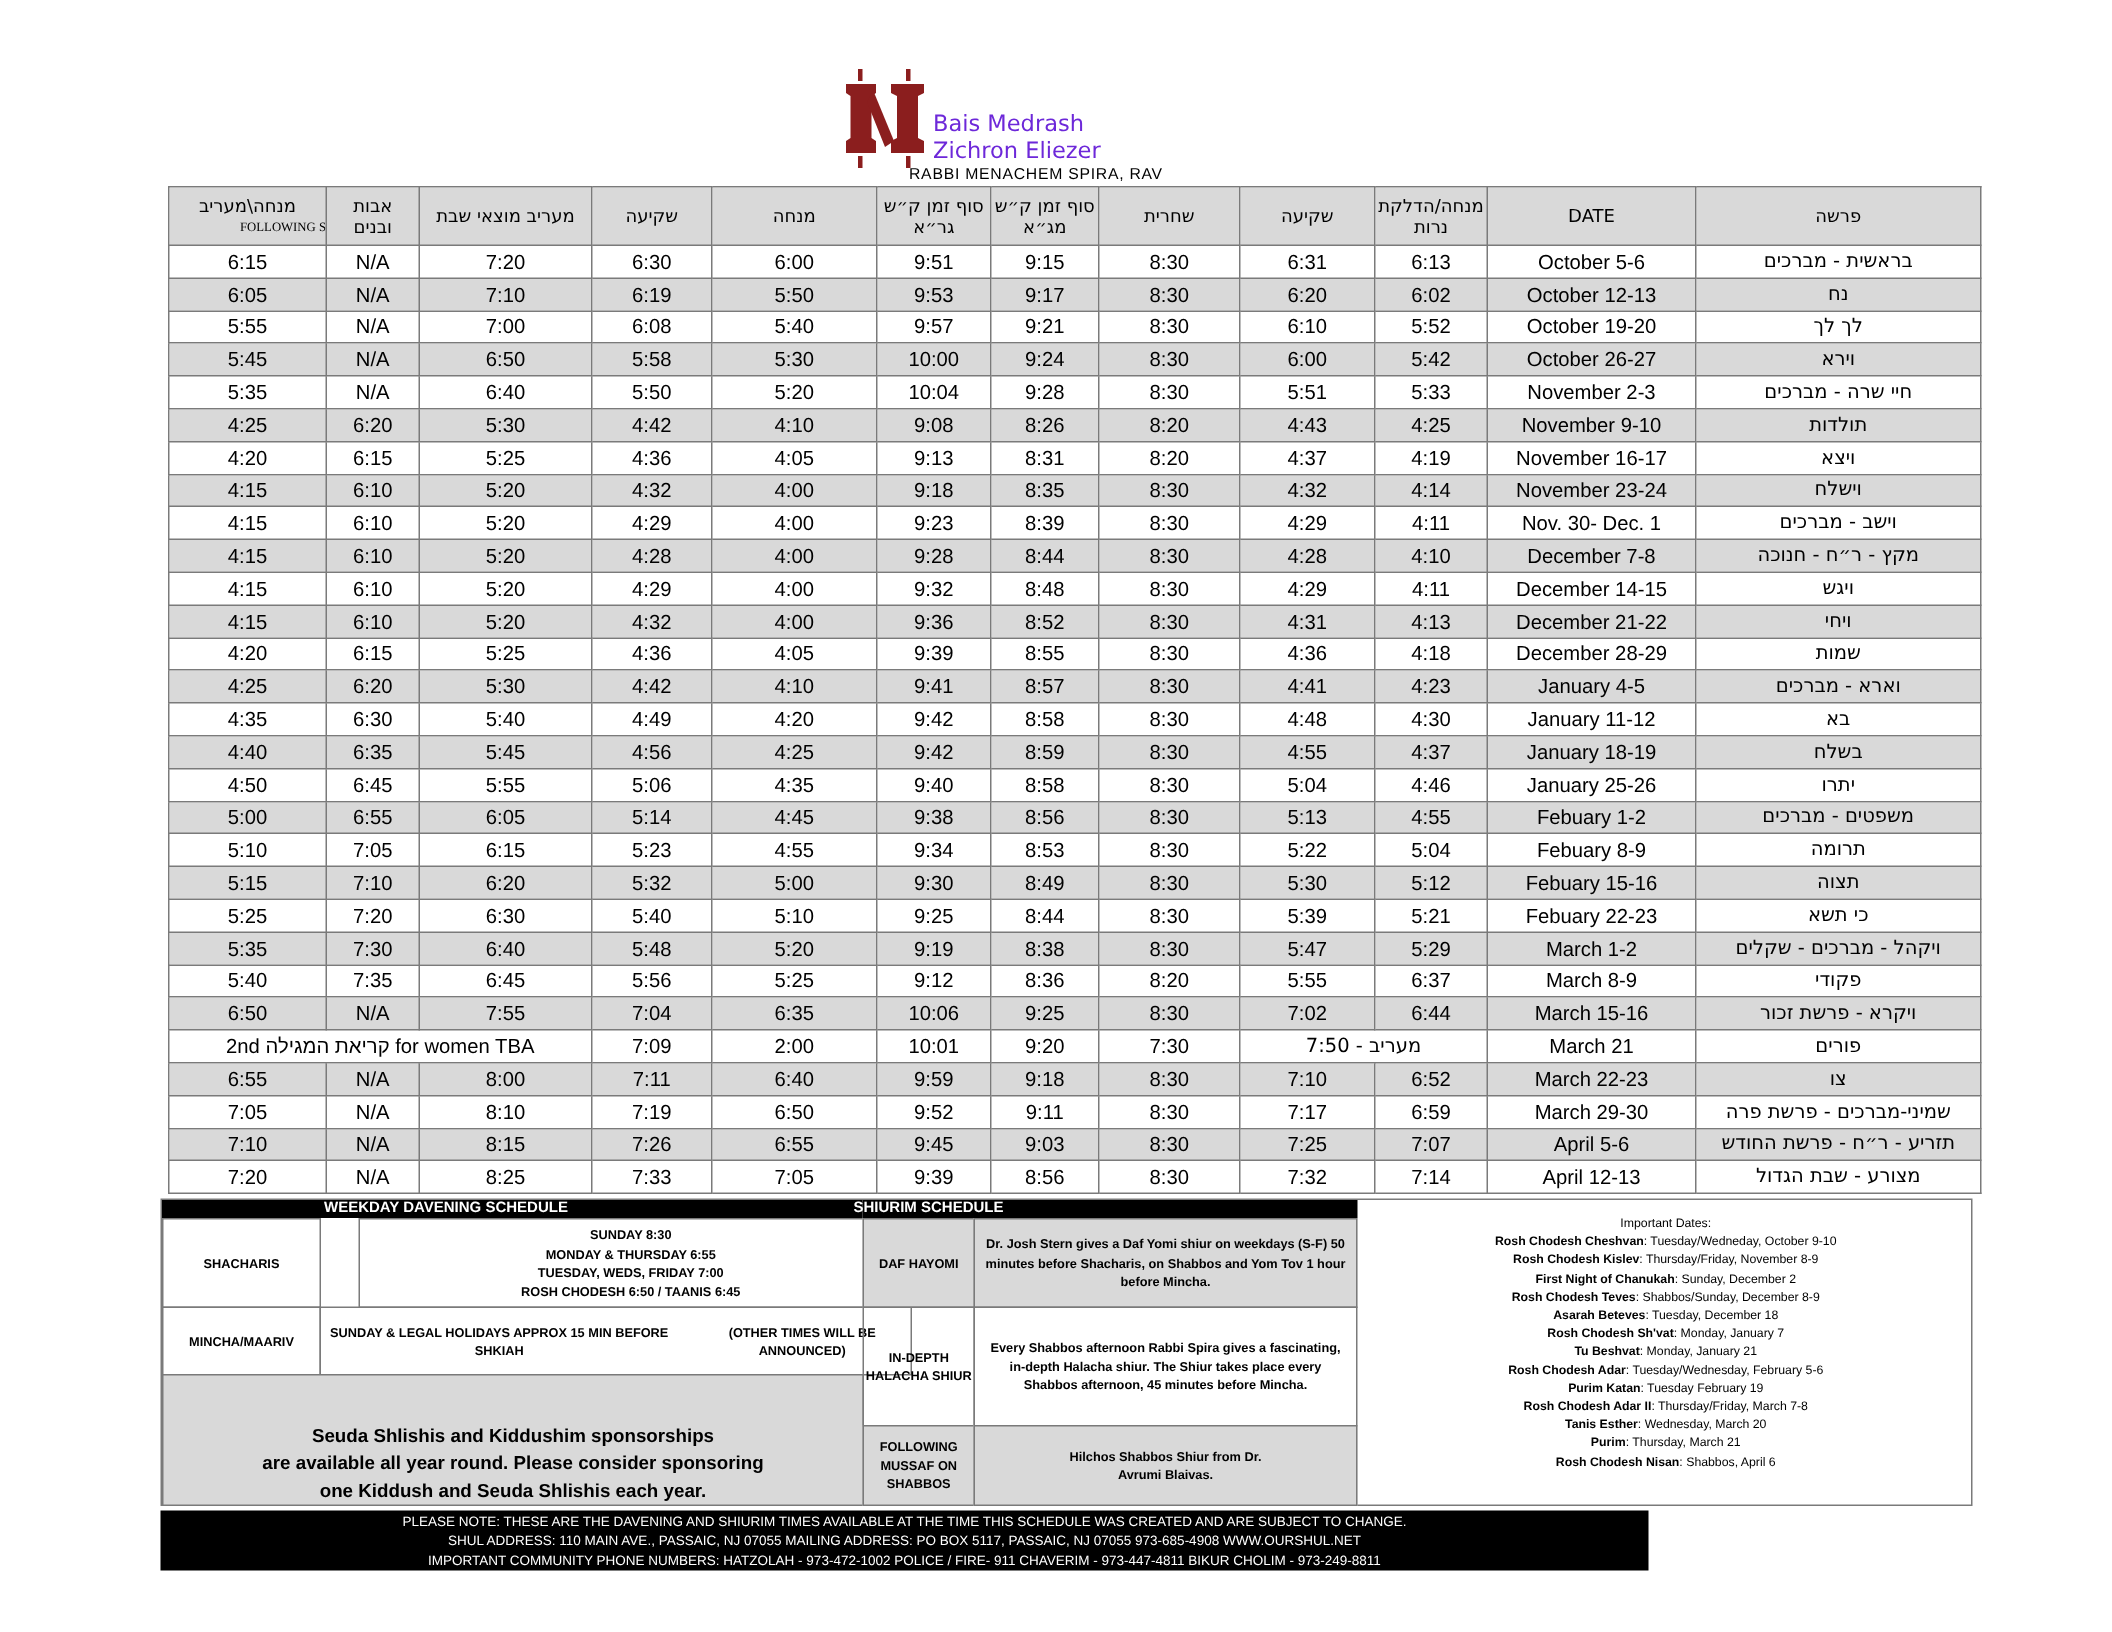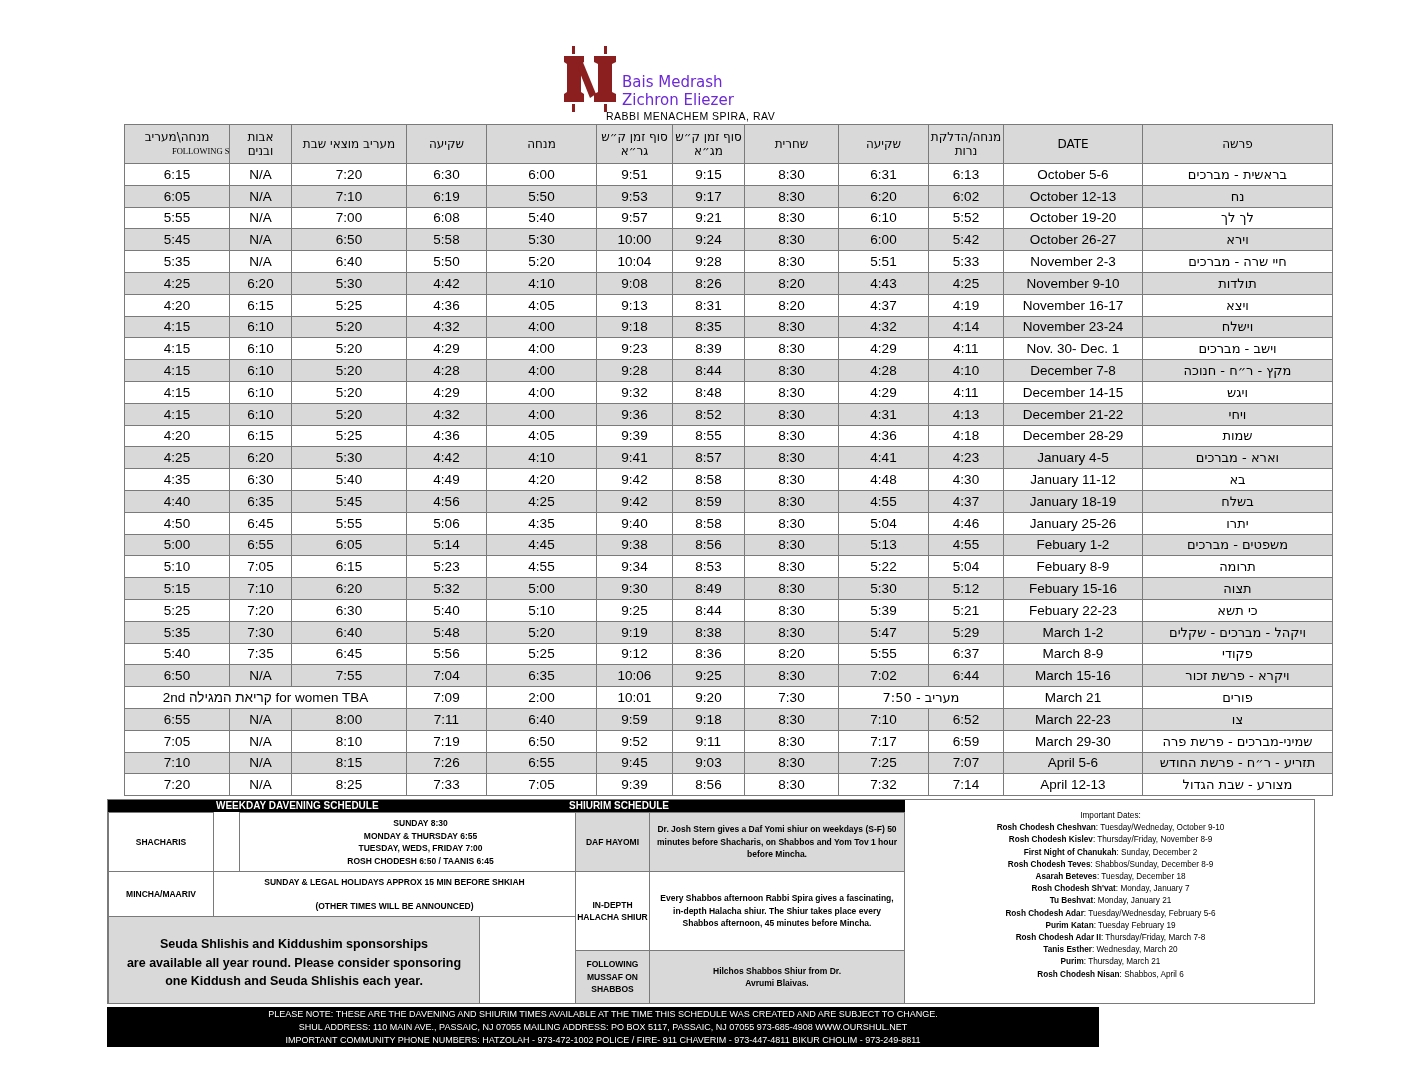--- a/index.html
+++ b/index.html
@@ -5,21 +5,21 @@
   html, body { margin: 0; padding: 0; background: #ffffff; }
   body { width: 1408px; height: 1088px; position: relative; font-family: "Liberation Sans", sans-serif; color: #000; overflow: hidden; }
 
   
   .logo { position: absolute; left: 562px; top: 44px; width: 230px; height: 80px; }
   .logo svg { position: absolute; left: 0; top: 2px; }
   .logo-name { position: absolute; left: 60px; top: 29px; color: #6d28d9; font-size: 15px; line-height: 18px; font-family: "DejaVu Sans", sans-serif; }
   .logo-rav { position: absolute; left: 44px; top: 66px; font-size: 10.5px; letter-spacing: 0.5px; color: #000; white-space: nowrap; }
 
   
-  table.sched { position: absolute; left: 124px; top: 124px; width: 1208px; border-collapse: collapse; table-layout: fixed; }
+  table.sched { position: absolute; left: 112px; top: 124px; width: 1208px; border-collapse: collapse; table-layout: fixed; }
   table.sched th, table.sched td { border: 1px solid #7a7a7a; text-align: center; padding: 0; overflow: hidden; white-space: nowrap; }
   table.sched th { background: #d9d9d9; font-weight: normal; font-size: 12px; line-height: 14px; height: 38px; font-family: "DejaVu Sans", sans-serif; }
   table.sched th .sub { font-size: 8.5px; font-family: Liberation Serif, serif; padding-left: 47px; }
   table.sched td { font-size: 13.5px; height: 20.8px; font-family: "Liberation Sans", sans-serif; }
   table.sched td.heb { font-family: "DejaVu Sans", sans-serif; font-size: 13px; direction: rtl; }
   table.sched tr.alt td { background: #d9d9d9; }
 
   
   .bottom { position: absolute; left: 107px; top: 799px; width: 1208px; height: 205px; border: 1px solid #7a7a7a; box-sizing: border-box; }
   .bar { position: absolute; top: 0; height: 12px; background: #000; color: #fff; font-size: 10px; font-weight: bold; line-height: 12px; }
@@ -527,25 +527,25 @@
   <div class="bar" style="left:467px;width:330px;padding-left:0;box-sizing:border-box;text-indent:-6px;">SHIURIM SCHEDULE</div>
 
   <div class="cell" style="left:0;top:12px;width:106px;height:60px;">SHACHARIS</div>
   <div class="cell" style="left:105px;top:12px;width:363px;height:60px;flex-direction:column;margin-left:26px;">
     <div>SUNDAY 8:30</div>
     <div>MONDAY &amp; THURSDAY 6:55</div>
     <div>TUESDAY, WEDS, FRIDAY 7:00</div>
     <div>ROSH CHODESH 6:50 / TAANIS 6:45</div>
   </div>
   <div class="cell" style="left:0;top:71px;width:106px;height:46px;">MINCHA/MAARIV</div>
-  <div class="cell" style="left:105px;top:71px;width:363px;height:46px;flex-direction:column;gap:11px;">
+  <div class="cell" style="left:105px;top:71px;width:395px;height:46px;flex-direction:row;gap:11px;">
     <div>SUNDAY &amp; LEGAL HOLIDAYS APPROX 15 MIN BEFORE SHKIAH</div>
     <div>(OTHER TIMES WILL BE ANNOUNCED)</div>
   </div>
-  <div class="cell grey sponsor" style="left:0;top:116px;width:372px;height:88px;flex-direction:column;padding-top:6px;">
+  <div class="cell grey sponsor" style="left:0;top:116px;width:468px;height:88px;flex-direction:column;padding-top:6px;justify-content:flex-end;">
     <div>Seuda Shlishis and Kiddushim sponsorships</div>
     <div>are available all year round.  Please consider sponsoring</div>
     <div>one Kiddush and Seuda Shlishis each year.</div>
   </div>
 
   <div class="cell grey" style="left:467px;top:12px;width:75px;height:60px;">DAF HAYOMI</div>
   <div class="cell grey" style="left:541px;top:12px;width:256px;height:60px;padding:0 6px;">Dr. Josh Stern gives a Daf Yomi shiur on weekdays (S-F) 50 minutes before Shacharis, on Shabbos and Yom Tov 1 hour before Mincha.</div>
   <div class="cell" style="left:467px;top:71px;width:75px;height:80px;">IN-DEPTH HALACHA SHIUR</div>
   <div class="cell" style="left:541px;top:71px;width:256px;height:80px;padding:12px 6px;">Every Shabbos afternoon Rabbi Spira gives a fascinating, in-depth Halacha shiur.  The Shiur takes place every Shabbos afternoon, 45 minutes before Mincha.</div>
   <div class="cell grey" style="left:467px;top:150px;width:75px;height:54px;padding:0 4px;">FOLLOWING MUSSAF ON SHABBOS</div>

